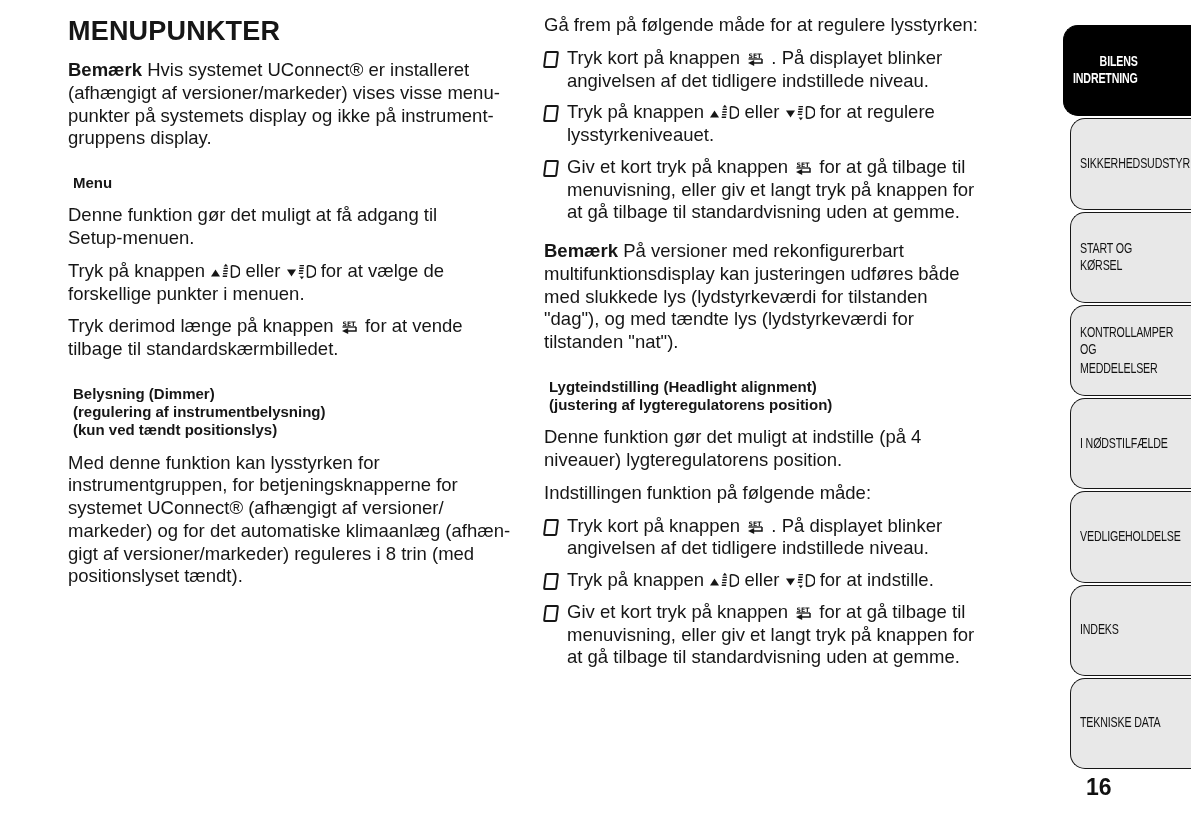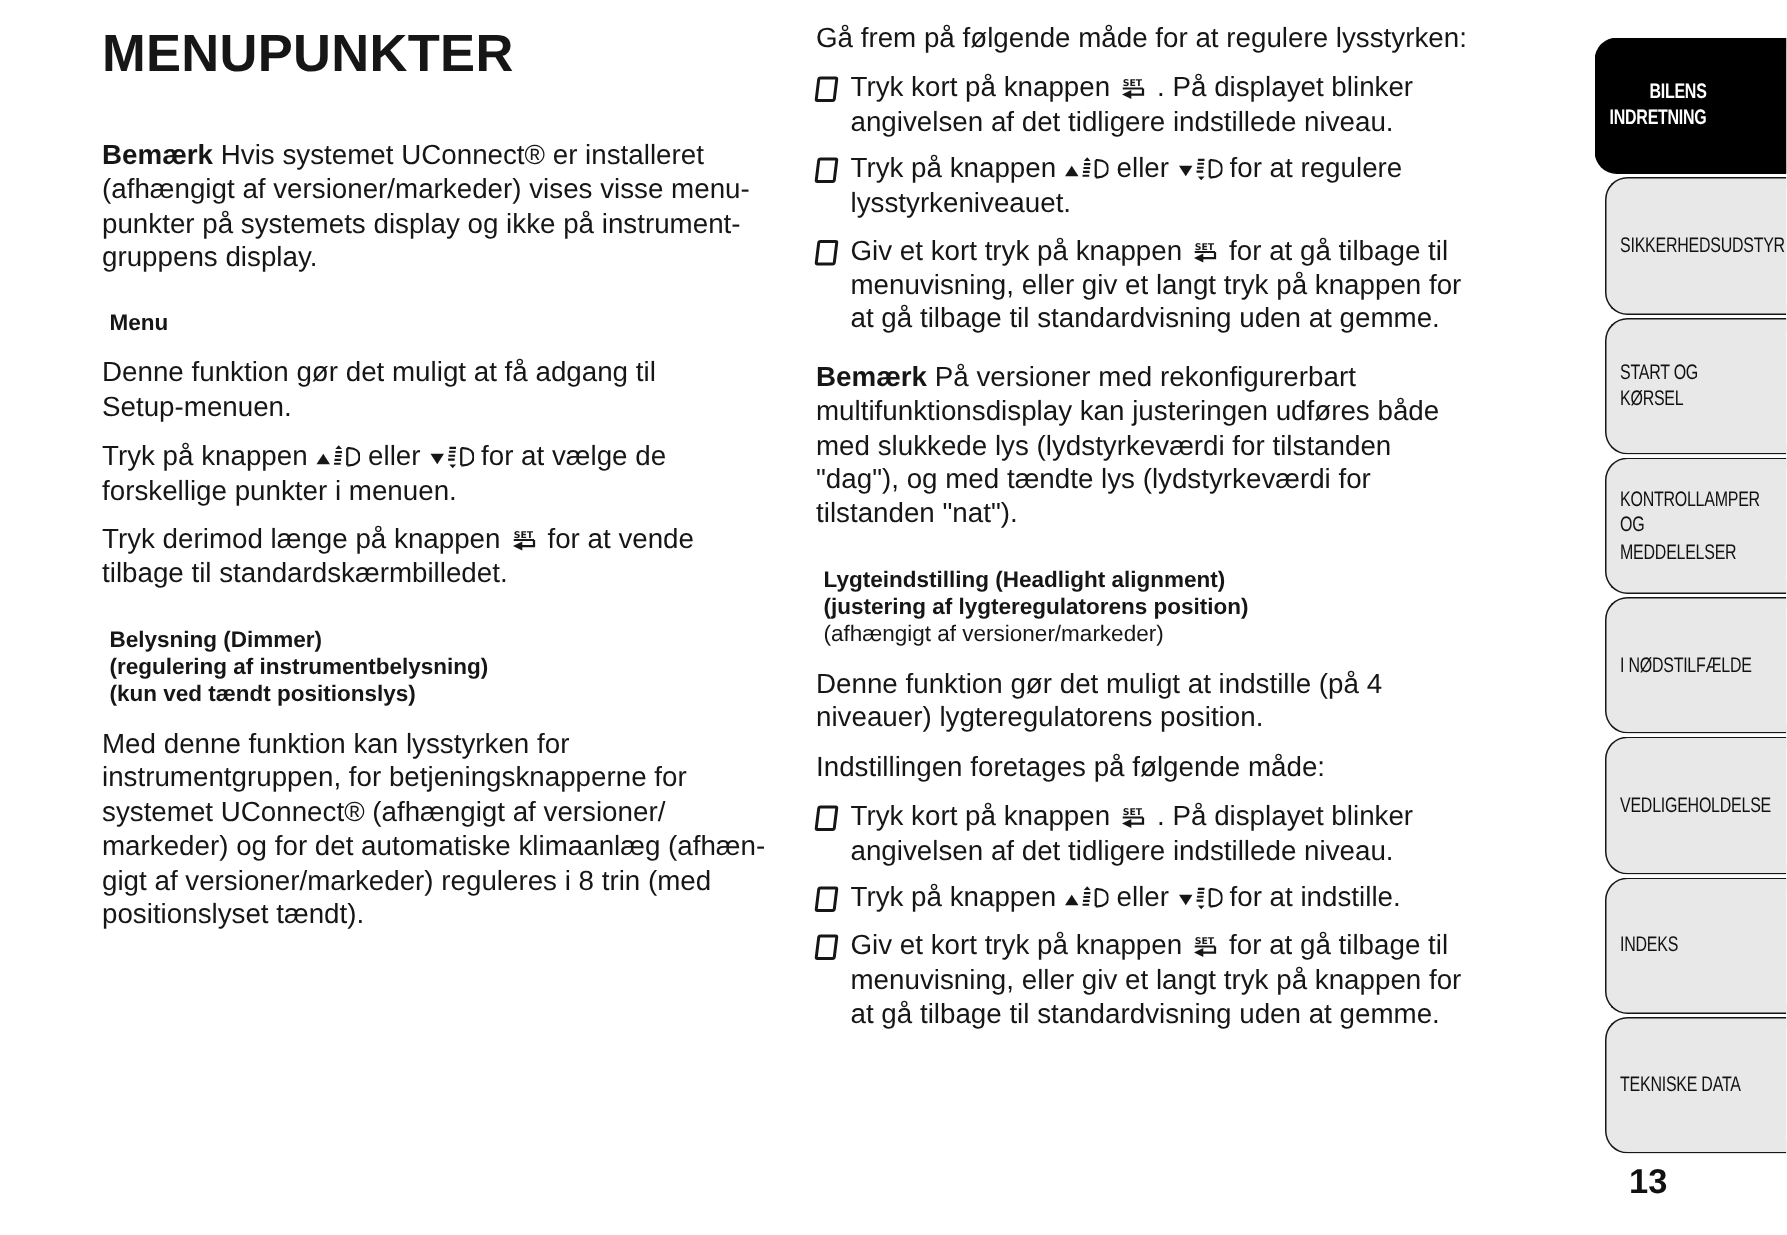--- a/index.html
+++ b/index.html
@@ -5,21 +5,21 @@
   html,body { margin:0; padding:0; }
   body {
     width:1191px; height:823px; position:relative; overflow:hidden;
     background:#ffffff; color:#161616;
     font-family:"Liberation Sans","DejaVu Sans",sans-serif;
   }
   .col { position:absolute; top:14px; }
   #col-left  { left:68px;  width:478px; }
   #col-right { left:544px; width:486px; }
 
-  .blk-title { font-size:35px; font-weight:bold; letter-spacing:.2px; margin:2px 0 36px; }
+  .blk-title { font-size:27px; font-weight:bold; letter-spacing:.2px; margin:2px 0 12px; }
   .blk-heading { font-size:15px; font-weight:bold; line-height:1.22; margin:24px 5px 12px; white-space:pre-wrap; }
   .blk-heading .rg { font-weight:normal; }
   .blk-para { font-size:18.5px; line-height:1.23; margin:0 0 10px; white-space:pre-wrap; }
   .blk-bullet { display:flex; align-items:flex-start; margin:0 0 9px; }
   .bullet-mark { flex:0 0 23px; padding-top:4px; }
   .bullet-mark i {
     display:block; width:10px; height:13px;
     border:2.2px solid #161616; border-radius:2px;
     transform:skewX(-7deg);
   }
@@ -137,24 +137,24 @@
 menuvisning, eller giv et langt tryk på knappen for
 at gå tilbage til standardvisning uden at gemme.</div>
     </div>
     <div class="blk-para" style="margin-top: 16px;"><b>Bemærk </b>På versioner med rekonfigurerbart
 multifunktionsdisplay kan justeringen udføres både
 med slukkede lys (lydstyrkeværdi for tilstanden
 "dag"), og med tændte lys (lydstyrkeværdi for
 tilstanden "nat").</div>
     <div class="blk-heading"><span class="bd">Lygteindstilling (Headlight alignment)
 (justering af lygteregulatorens position)
-</span><span class="rg">(afhængigt af versioner/markeder)</span></div>
+</span></div>
     <div class="blk-para">Denne funktion gør det muligt at indstille (på 4
 niveauer) lygteregulatorens position.</div>
-    <div class="blk-para">Indstillingen foretages på følgende måde:</div>
+    <div class="blk-para">Indstillingen funktion på følgende måde:</div>
     <div class="blk-bullet">
       <span class="bullet-mark">
         <i></i>
       </span>
       <div class="bullet-text">Tryk kort på knappen <span class="inline-icon"><svg width="21" height="16" viewBox="0 0 21 16">
             <text x="3.5" y="6.5" font-size="6.2" font-weight="bold" font-family="DejaVu Sans,sans-serif" fill="currentColor">SET</text>
             <line x1="3.5" y1="8" x2="17" y2="8" stroke="currentColor" stroke-width="1.3"></line>
             <path d="M17,8 L17,12 L8,12" fill="none" stroke="currentColor" stroke-width="1.5"></path>
             <path d="M9.2,9 L9.2,15 L3,12 Z" fill="currentColor"></path>
           </svg></span> . På displayet blinker
@@ -211,13 +211,13 @@
     <div class="tab">
       <span class="tab-label">VEDLIGEHOLDELSE</span>
     </div>
     <div class="tab">
       <span class="tab-label">INDEKS</span>
     </div>
     <div class="tab">
       <span class="tab-label">TEKNISKE DATA</span>
     </div>
   </div>
-<div id="page-number">13</div>
+<div id="page-number">16</div>
 
 </body></html>

